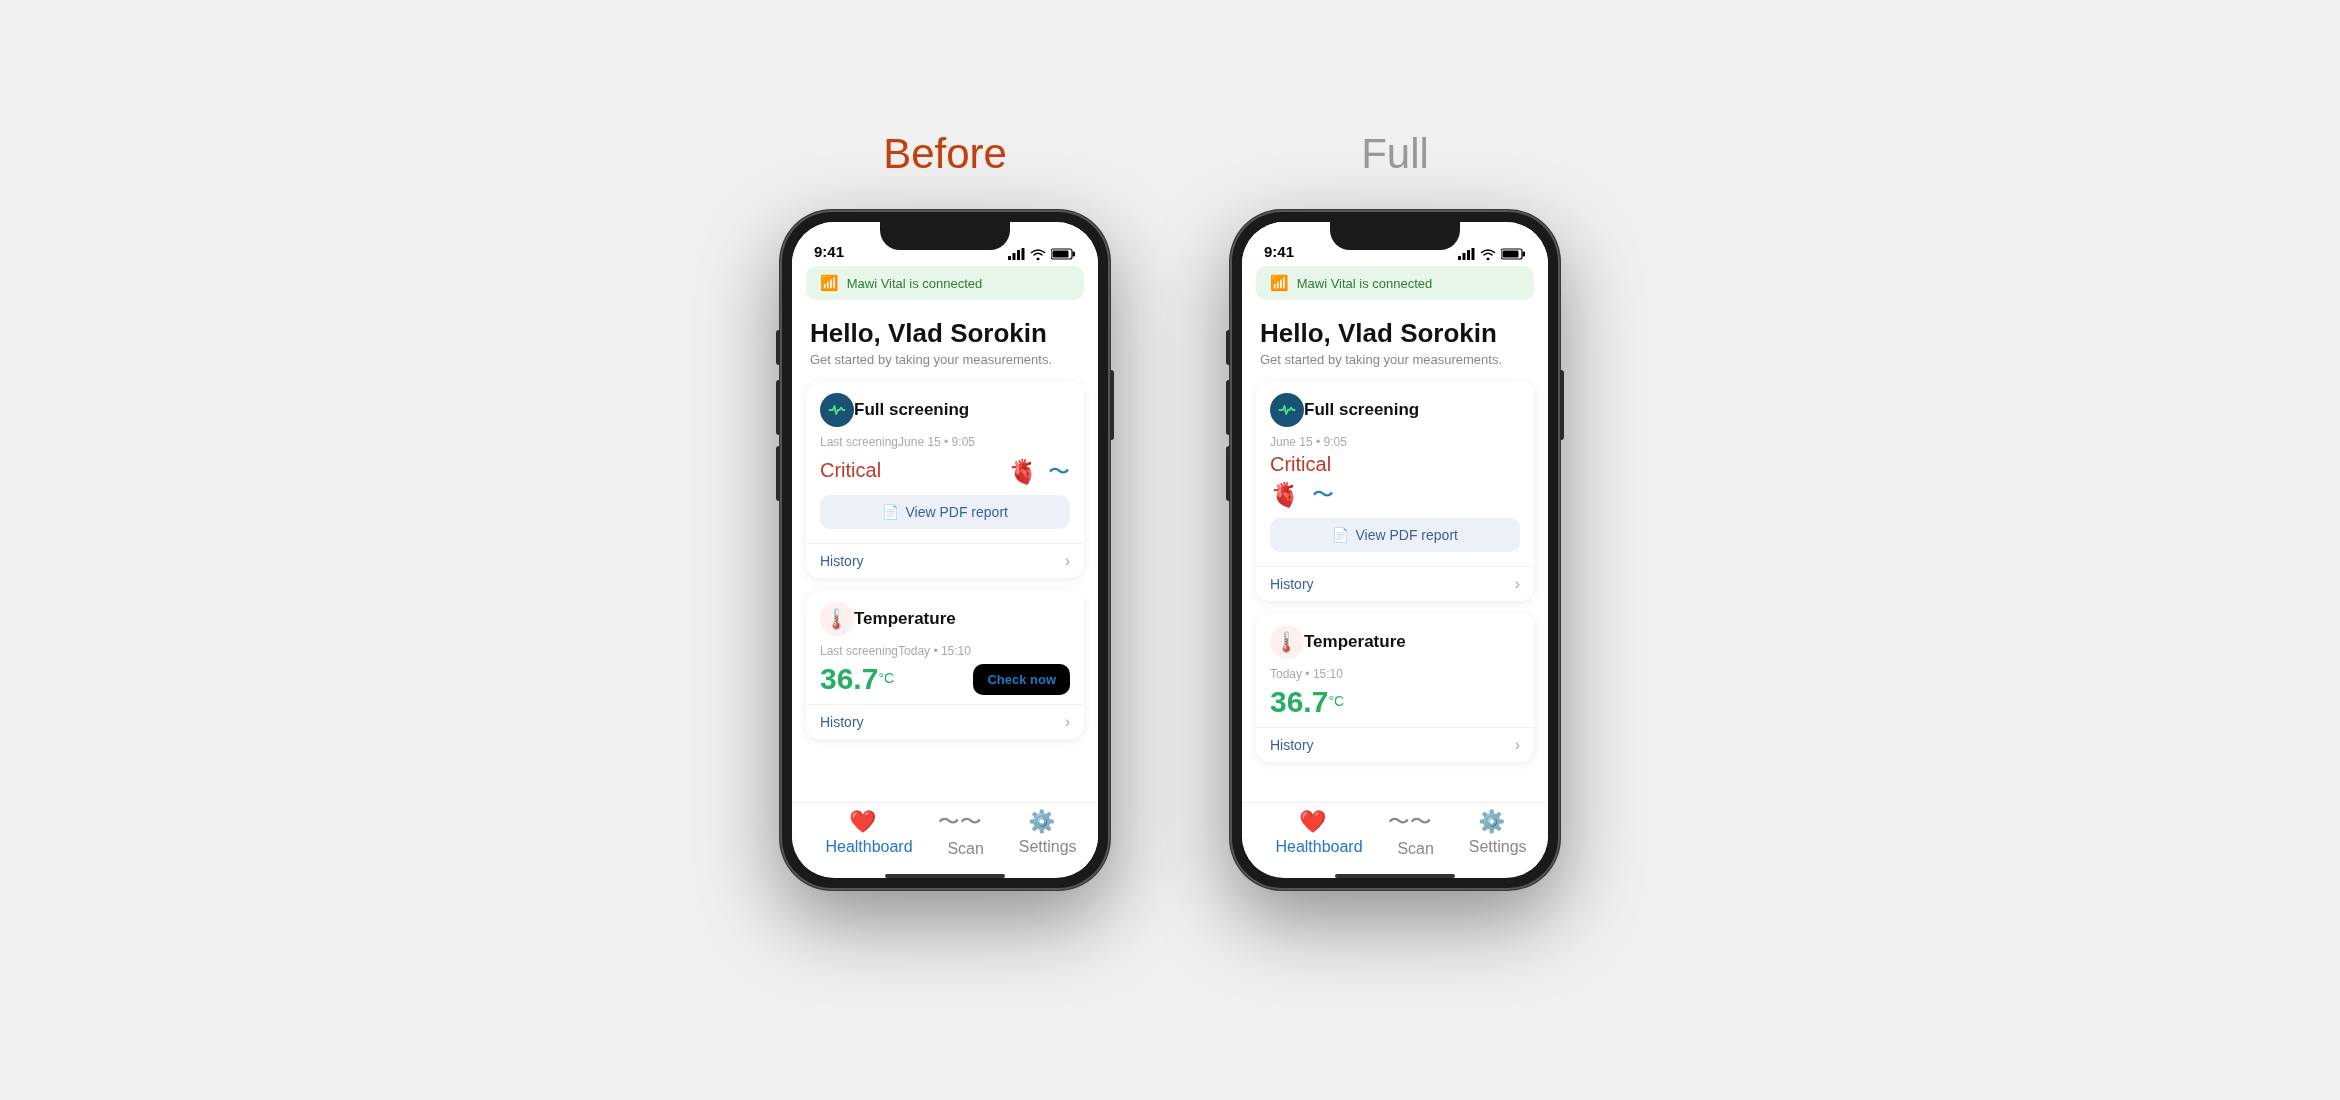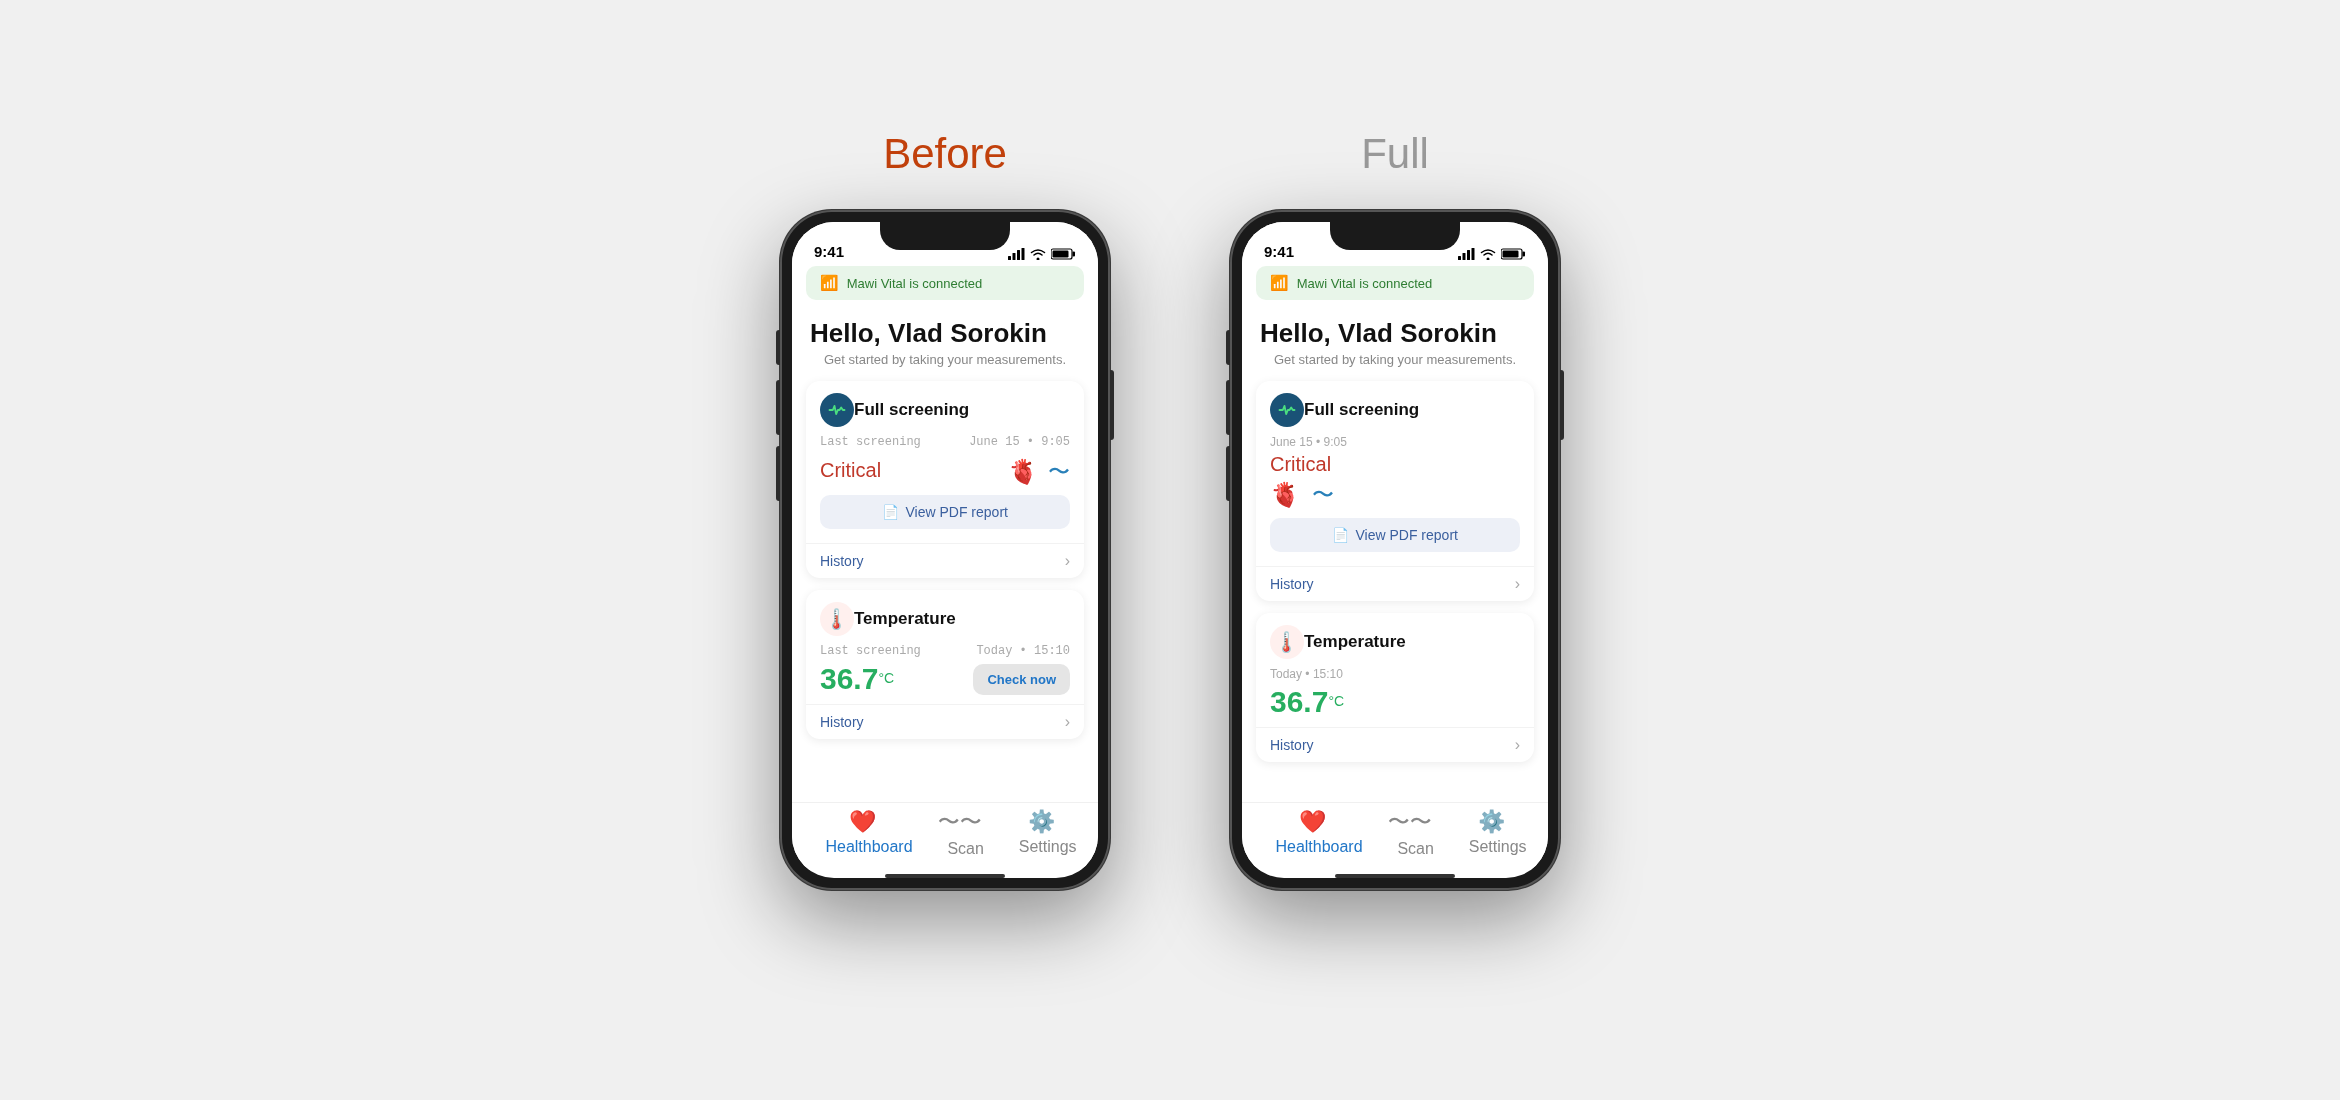--- a/index.html
+++ b/index.html
@@ -107,21 +107,20 @@
       font-size: 26px;
       font-weight: 600;
       color: #111;
       line-height: 1.2;
     }
 
     .greeting-sub {
       font-size: 13px;
       color: #888;
       margin-top: 3px;
-      text-align: center;
     }
 
     
     .card {
       background: #fff;
       border-radius: 14px;
       margin: 6px 14px;
       box-shadow: 0 2px 10px rgba(0,0,0,0.08);
       flex-shrink: 0;
     }
@@ -148,24 +147,23 @@
       color: #111;
     }
 
     .card-body {
       padding: 0 14px 8px;
     }
 
     
     .card-meta-row {
       display: flex;
-      justify-content: space-between;
+      justify-content: flex-start;
       align-items: center;
       margin-bottom: 4px;
-      font-family: Liberation Mono, monospace;
     }
 
     .card-meta-label {
       font-size: 12px;
       color: #aaa;
     }
 
     .card-meta-date {
       font-size: 12px;
       color: #aaa;
@@ -251,21 +249,21 @@
     }
 
     .temp-unit {
       font-size: 14px;
       color: #27ae60;
       font-weight: 500;
       vertical-align: super;
     }
 
     .check-now-btn {
-      background: #e5e5e5;
+      background: #000000;
       border: none;
       border-radius: 10px;
       padding: 8px 14px;
       font-size: 13px;
       color: #2176c7;
       font-weight: 600;
       cursor: pointer;
     }
 
     

